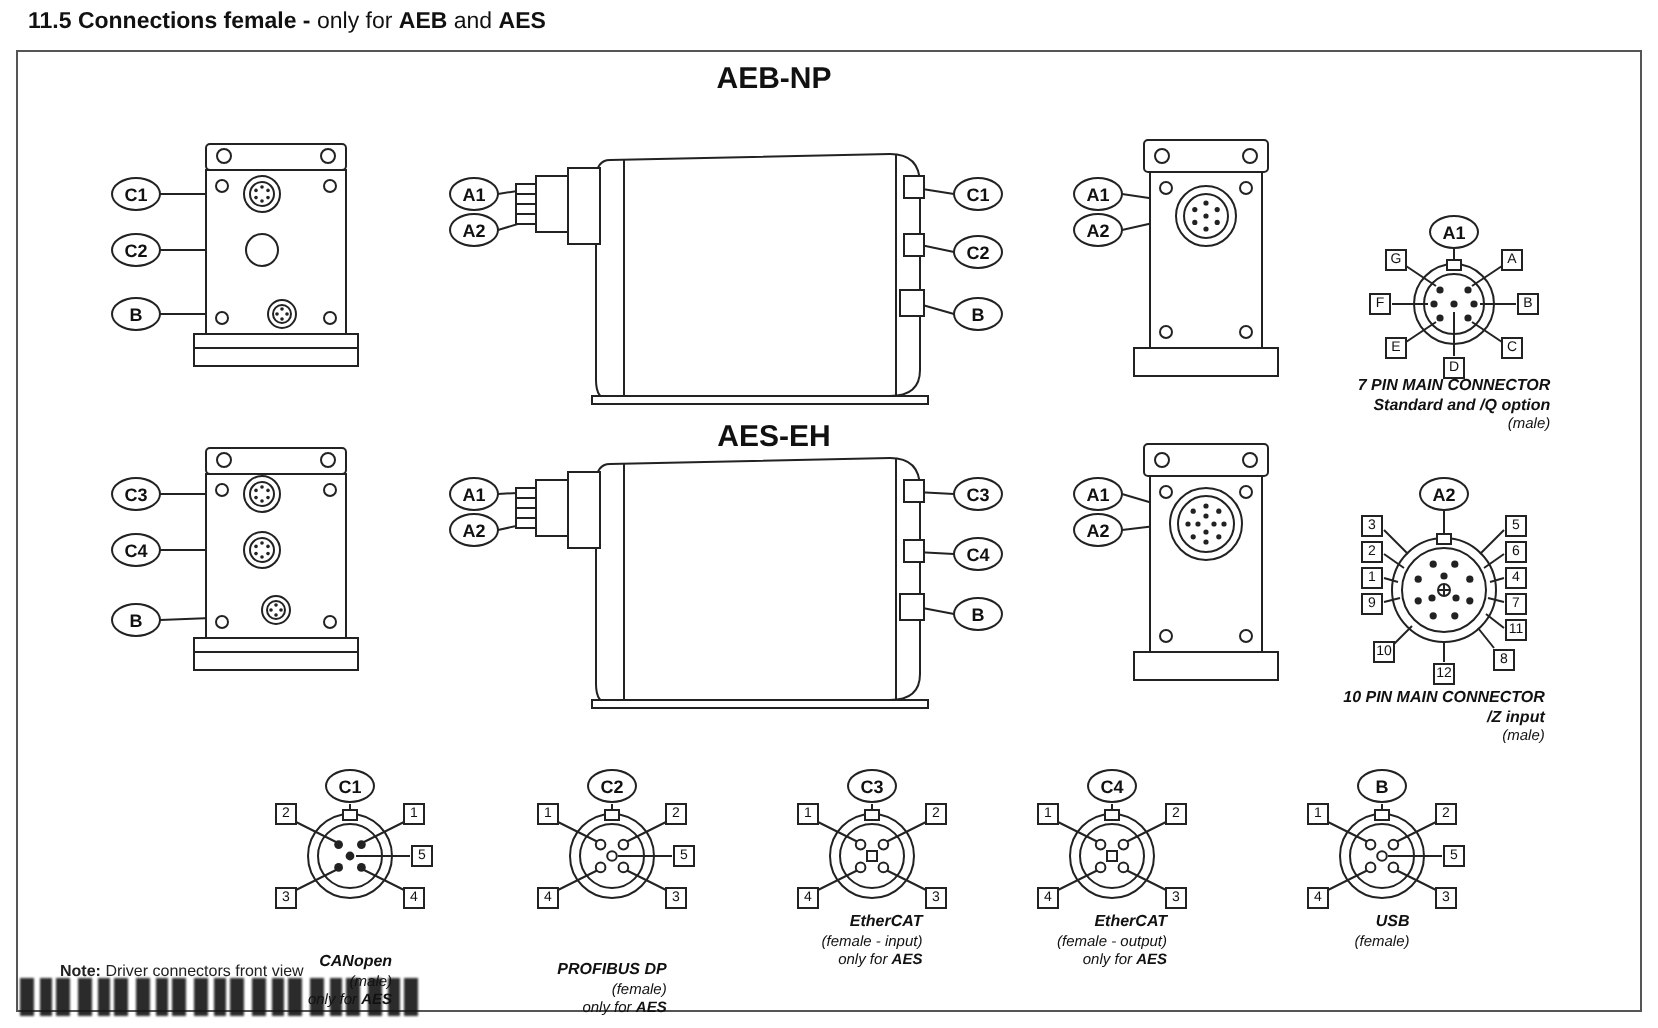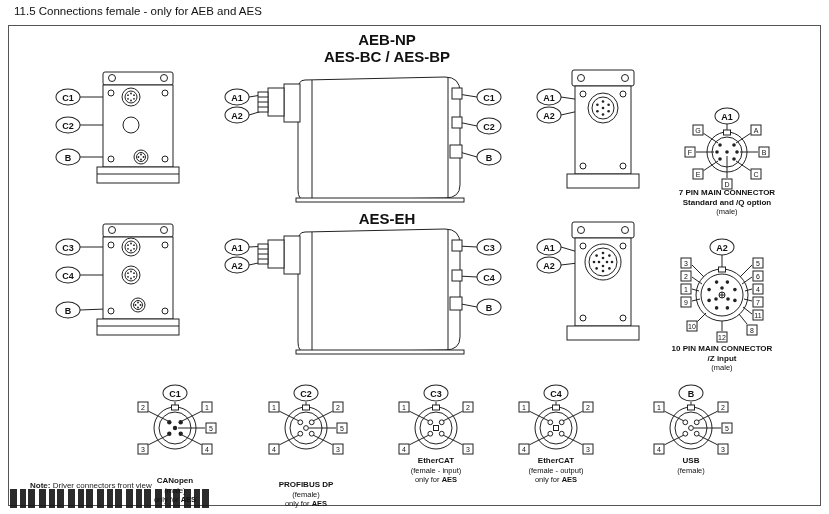--- a/index.html
+++ b/index.html
@@ -2,30 +2,30 @@
 <html><head>
 <meta charset="utf-8">
 <style>
   * { margin:0; padding:0; box-sizing:border-box; }
   html,body { width:829px; height:514px; overflow:hidden; }
   body { background:#fff; font-family:"Liberation Sans", sans-serif; color:#111; }
   .page { position:relative; width:829px; height:514px; background:#fff; }
   .art { position:absolute; left:0; top:0; }
   .frame { position:absolute; left:8px; top:25px; width:813px; height:481px; border:1px solid #555; }
   .hdr { position:absolute; left:14px; top:5px; font-size:11.5px; white-space:nowrap; }
-  .hdr b { font-weight:normal; }
+  .hdr b { font-weight:bold; }
   .sec-title { position:absolute; transform:translateX(-50%); font-weight:bold; font-size:15px; white-space:nowrap; z-index:3; }
   .lblc { position:absolute; width:25px; height:17px; border:1px solid #222; border-radius:50%;
           background:#fff; font-size:9px; font-weight:bold; display:flex; align-items:center;
           justify-content:center; transform:translate(-50%,-50%); z-index:3; }
   .pin { position:absolute; width:11px; height:11px; border:1px solid #222; background:#fff;
          font-size:7px; display:flex; align-items:center; justify-content:center;
          transform:translate(-50%,-50%); z-index:3; }
-  .ctext { position:absolute; transform:translateX(-50%); text-align:center; font-size:7.5px;
-           line-height:9.5px; white-space:nowrap; z-index:3; }
+  .ctext { position:absolute; transform:translateX(-50%); text-align:right; font-size:7.5px;
+           line-height:9.5px; white-space:nowrap; z-index:3;font-style:italic; }
   .ctext .b { font-weight:bold; font-size:8px; }
   .note { position:absolute; font-size:8px; color:#222; z-index:3; white-space:nowrap; }
   .artifact { position:absolute; left:10px; top:489px; width:202px; height:19px; opacity:.9;
     background: repeating-linear-gradient(90deg, #151515 0 7px, rgba(0,0,0,0) 7px 10px,
       #151515 10px 16px, rgba(0,0,0,0) 16px 18px, #151515 18px 25px, rgba(0,0,0,0) 25px 29px);
     filter: blur(0.4px); z-index:2; }
 </style>
 </head>
 <body>
 
@@ -340,21 +340,20 @@
         <circle cx="685.3" cy="422.3" r="2.4" fill="#fff"></circle>
         <circle cx="696.7" cy="422.3" r="2.4" fill="#fff"></circle>
         <circle cx="691" cy="428" r="2.4" fill="#fff"></circle>
         <circle cx="685.3" cy="433.7" r="2.4" fill="#fff"></circle>
         <circle cx="696.7" cy="433.7" r="2.4" fill="#fff"></circle>
       </g>
     </g>
   </svg>
 
   <div class="sec-title" style="left:387px;top:31px">AEB-NP</div>
-  <div class="sec-title" style="left:387px;top:48px">AES-BC / AES-BP</div>
   <div class="sec-title" style="left:387px;top:210px">AES-EH</div>
 
   <span class="lblc" style="left:68px;top:97px">C1</span>
   <span class="lblc" style="left:68px;top:125px">C2</span>
   <span class="lblc" style="left:68px;top:157px">B</span>
   <span class="lblc" style="left:237px;top:97px">A1</span>
   <span class="lblc" style="left:237px;top:115px">A2</span>
   <span class="lblc" style="left:489px;top:97px">C1</span>
   <span class="lblc" style="left:489px;top:126px">C2</span>
   <span class="lblc" style="left:489px;top:157px">B</span>

